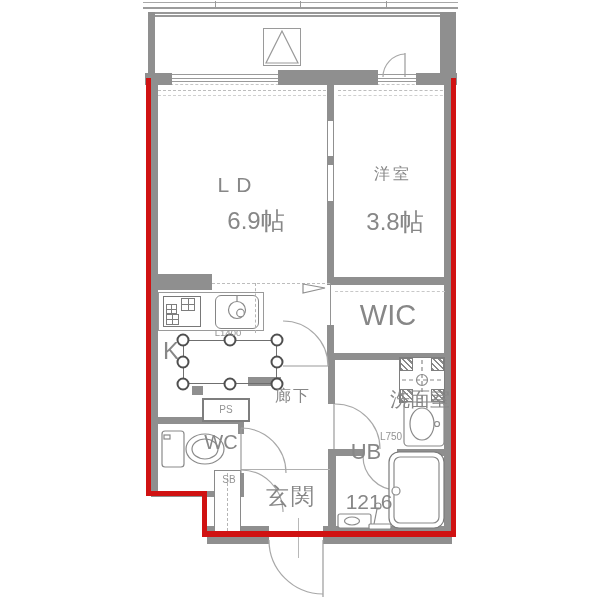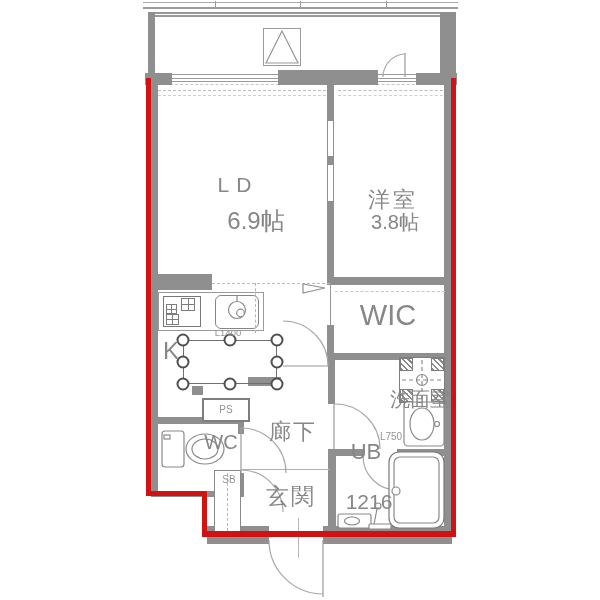--- a/index.html
+++ b/index.html
@@ -166,27 +166,27 @@
   <div class="handle" style="left:230px;top:340px;"></div>
   <div class="handle" style="left:277px;top:340px;"></div>
   <div class="handle" style="left:183px;top:362px;"></div>
   <div class="handle" style="left:277px;top:362px;"></div>
   <div class="handle" style="left:183px;top:384px;"></div>
   <div class="handle" style="left:230px;top:384px;"></div>
   <div class="handle" style="left:277px;top:384px;"></div>
 
   <div class="lbl" style="left:238px;top:184px;font-size:21px;letter-spacing:7px;">LD</div>
   <div class="lbl" style="left:256px;top:221px;font-size:24px;">6.9帖</div>
-  <div class="lbl" style="left:393px;top:200px;font-size:22px;letter-spacing:3px;">洋室</div>
-  <div class="lbl" style="left:395px;top:222px;font-size:20px;">3.8帖</div>
+  <div class="lbl" style="left:393px;top:174px;font-size:16px;letter-spacing:3px;">洋室</div>
+  <div class="lbl" style="left:395px;top:222px;font-size:24px;">3.8帖</div>
   <div class="lbl" style="left:388px;top:315px;font-size:29px;">WIC</div>
   <div class="lbl" style="left:171px;top:351px;font-size:24px;">K</div>
   <div class="lbl small" style="left:228px;top:333px;font-size:9.5px;">L1400</div>
   <div class="lbl small" style="left:226px;top:410px;">PS</div>
   <div class="lbl" style="left:221px;top:442px;font-size:20px;">WC</div>
-  <div class="lbl" style="left:293px;top:432px;font-size:22px;letter-spacing:2px;">廊下</div>
+  <div class="lbl" style="left:293px;top:396px;font-size:16px;letter-spacing:2px;">廊下</div>
   <div class="lbl small" style="left:229px;top:480px;">SB</div>
   <div class="lbl" style="left:291px;top:496px;font-size:23px;letter-spacing:2px;">玄関</div>
   <div class="lbl" style="left:381px;top:399px;font-size:20px;margin-left:39px;">洗面室</div>
   <div class="lbl small" style="left:391px;top:437px;">L750</div>
   <div class="lbl" style="left:366px;top:452px;font-size:22px;">UB</div>
   <div class="lbl" style="left:369px;top:501px;font-size:21px;">1216</div>
 </div>
 
 </body></html>

